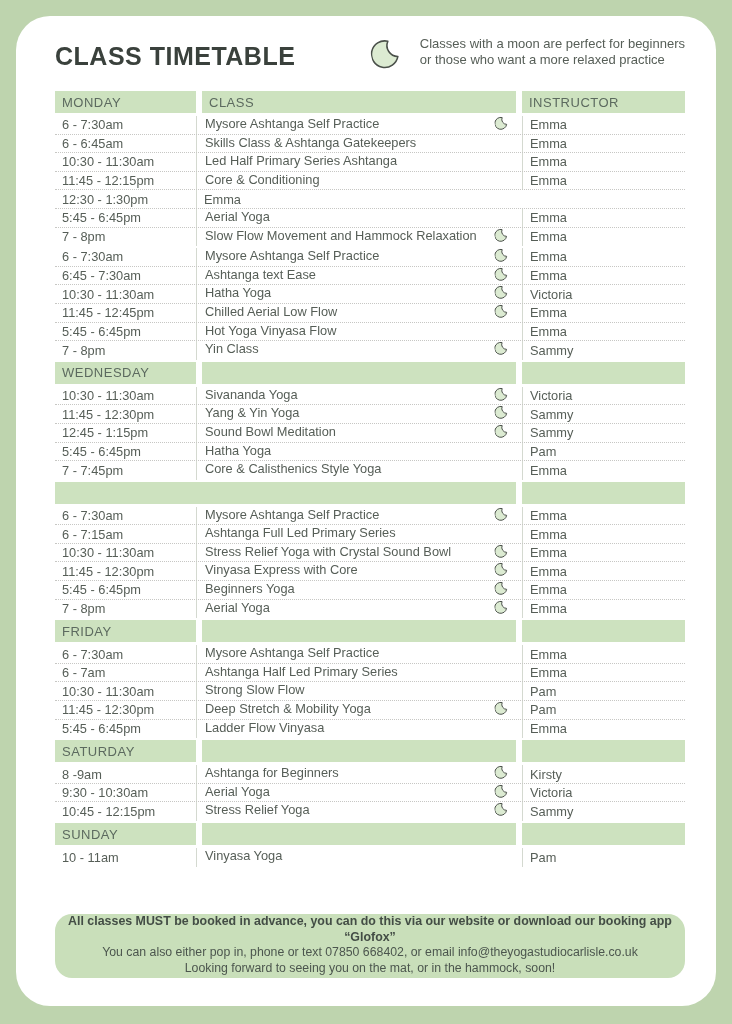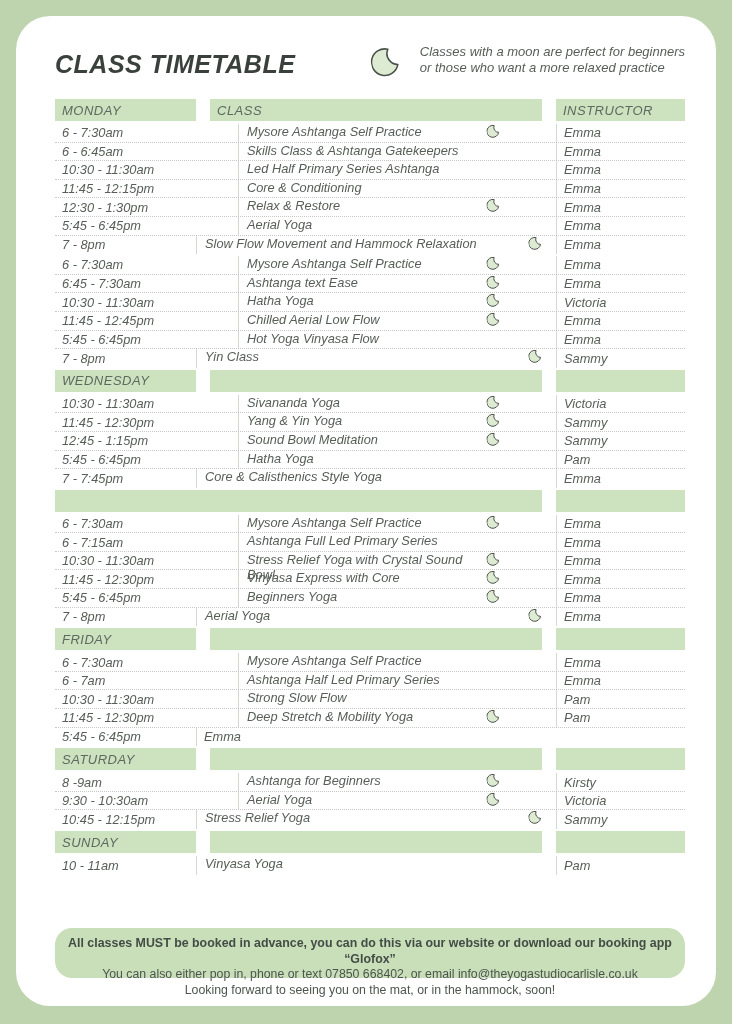--- a/index.html
+++ b/index.html
@@ -19,82 +19,81 @@
     width:732px;height:1024px;
     background:var(--frame-green);
     font-family:"Liberation Sans", sans-serif;
     position:relative;overflow:hidden;
   }
   .card{
     position:absolute;left:16px;top:16px;right:16px;bottom:18px;
     background:#ffffff;border-radius:34px;
   }
   .card-inner{
-    padding:24px 31px 0 39px;
-    font-style:italic;
+    padding:16px 31px 0 39px;
   }
   .header-row{
     display:flex;justify-content:space-between;align-items:flex-start;
     margin-top:2px;
   }
   .page-title{
     font-size:25px;font-weight:bold;color:var(--title-text);
     letter-spacing:.5px;margin:8px 0 0 0;
   }
   .legend{
     display:flex;align-items:flex-start;gap:20px;margin-top:2px;
   }
   .legend-moon-wrap{display:flex;margin-top:2px;}
   .legend-moon{transform:rotate(-12deg);}
   .legend-text{
     font-size:13px;line-height:15.5px;color:var(--body-text);
   }
   .timetable{margin-top:20px;}
   .section{margin-bottom:2px;}
   .day-bar{
-    display:flex;gap:14px;height:22px;margin-bottom:3px;
+    display:flex;gap:6px;height:22px;margin-bottom:3px;
   }
   .day-bar > div{
     background:var(--band-green);
     display:flex;align-items:center;
     padding-left:7px;
     color:var(--heading-text);
     font-size:13px;letter-spacing:.5px;
     box-sizing:border-box;
   }
   .cell-time{width:141px;flex:none;}
   .cell-class{flex:1;}
-  .cell-instr{width:129px;flex:none;}
+  .cell-instr{width:163px;flex:none;}
   .row{
     display:flex;height:18.6px;align-items:center;
     font-size:12.8px;color:var(--body-text);
     box-sizing:border-box;
   }
-  .rows .row:not(:last-child){border-bottom:1px dotted var(--dotted);gap:42px;}
+  .rows .row:not(:last-child){border-bottom:1px dotted var(--dotted);}
   .row .cell-time{padding-left:7px;box-sizing:border-box;}
   .row .cell-class{
     border-left:1px solid var(--divider);
     padding-left:8px;box-sizing:border-box;
     display:flex;align-self:stretch;
   }
   .row .cell-instr{
     border-left:1px solid var(--divider);
     padding-left:7px;box-sizing:border-box;
     display:flex;align-items:center;align-self:stretch;
   }
   .row-moon{
     margin-left:auto;margin-right:14px;display:flex;
     transform:rotate(-12deg);
   }
   .footer-box{
     position:absolute;left:39px;right:31px;bottom:28px;
-    height:50px;background:var(--footer-green);
+    height:64px;background:var(--footer-green);
     border-radius:17px;text-align:center;
     color:#4c564e;font-size:12.3px;line-height:15.5px;
-    padding-top:8px;box-sizing:border-box;
+    padding-top:0;box-sizing:border-box;
   }
   .footer-bold{font-weight:bold;color:#434d45;font-size:12.4px;}
 </style>
 </head>
 <body>
 
 <div class="card">
   <div class="card-inner">
 
     <div class="header-row">
@@ -148,28 +147,20 @@
             </div>
             <div class="row">
               <div class="cell-time">11:45 - 12:15pm</div>
               <div class="cell-class">
                 <span>Core &amp; Conditioning</span>
               </div>
               <div class="cell-instr">Emma</div>
             </div>
             <div class="row">
               <div class="cell-time">12:30 - 1:30pm</div>
-              <div class="cell-class">
-                <span>Relax &amp; Restore</span>
-                <span class="row-moon">
-                  <svg width="13" height="14" viewBox="0 0 24 24">
-     <path d="M16 2.5 A 11 11 0 1 0 21.5 16.5 A 9 9 0 0 1 16 2.5 Z" fill="#dcebd2" stroke="#4a504a" stroke-width="1.7" stroke-linejoin="round"></path>
-   </svg>
-                </span>
-              </div>
               <div class="cell-instr">Emma</div>
             </div>
             <div class="row">
               <div class="cell-time">5:45 - 6:45pm</div>
               <div class="cell-class">
                 <span>Aerial Yoga</span>
               </div>
               <div class="cell-instr">Emma</div>
             </div>
             <div class="row">
@@ -426,20 +417,23 @@
                 <span class="row-moon">
                   <svg width="13" height="14" viewBox="0 0 24 24">
      <path d="M16 2.5 A 11 11 0 1 0 21.5 16.5 A 9 9 0 0 1 16 2.5 Z" fill="#dcebd2" stroke="#4a504a" stroke-width="1.7" stroke-linejoin="round"></path>
    </svg>
                 </span>
               </div>
               <div class="cell-instr">Pam</div>
             </div>
             <div class="row">
               <div class="cell-time">5:45 - 6:45pm</div>
+              <div class="cell-class">
+                <span>Ladder Flow Vinyasa</span>
+              </div>
               <div class="cell-instr">Emma</div>
             </div>
           </div>
         </div>
         <div class="section">
           <div class="day-bar">
             <div class="cell-time">SATURDAY</div>
             <div class="cell-class"></div>
             <div class="cell-instr"></div>
           </div>

